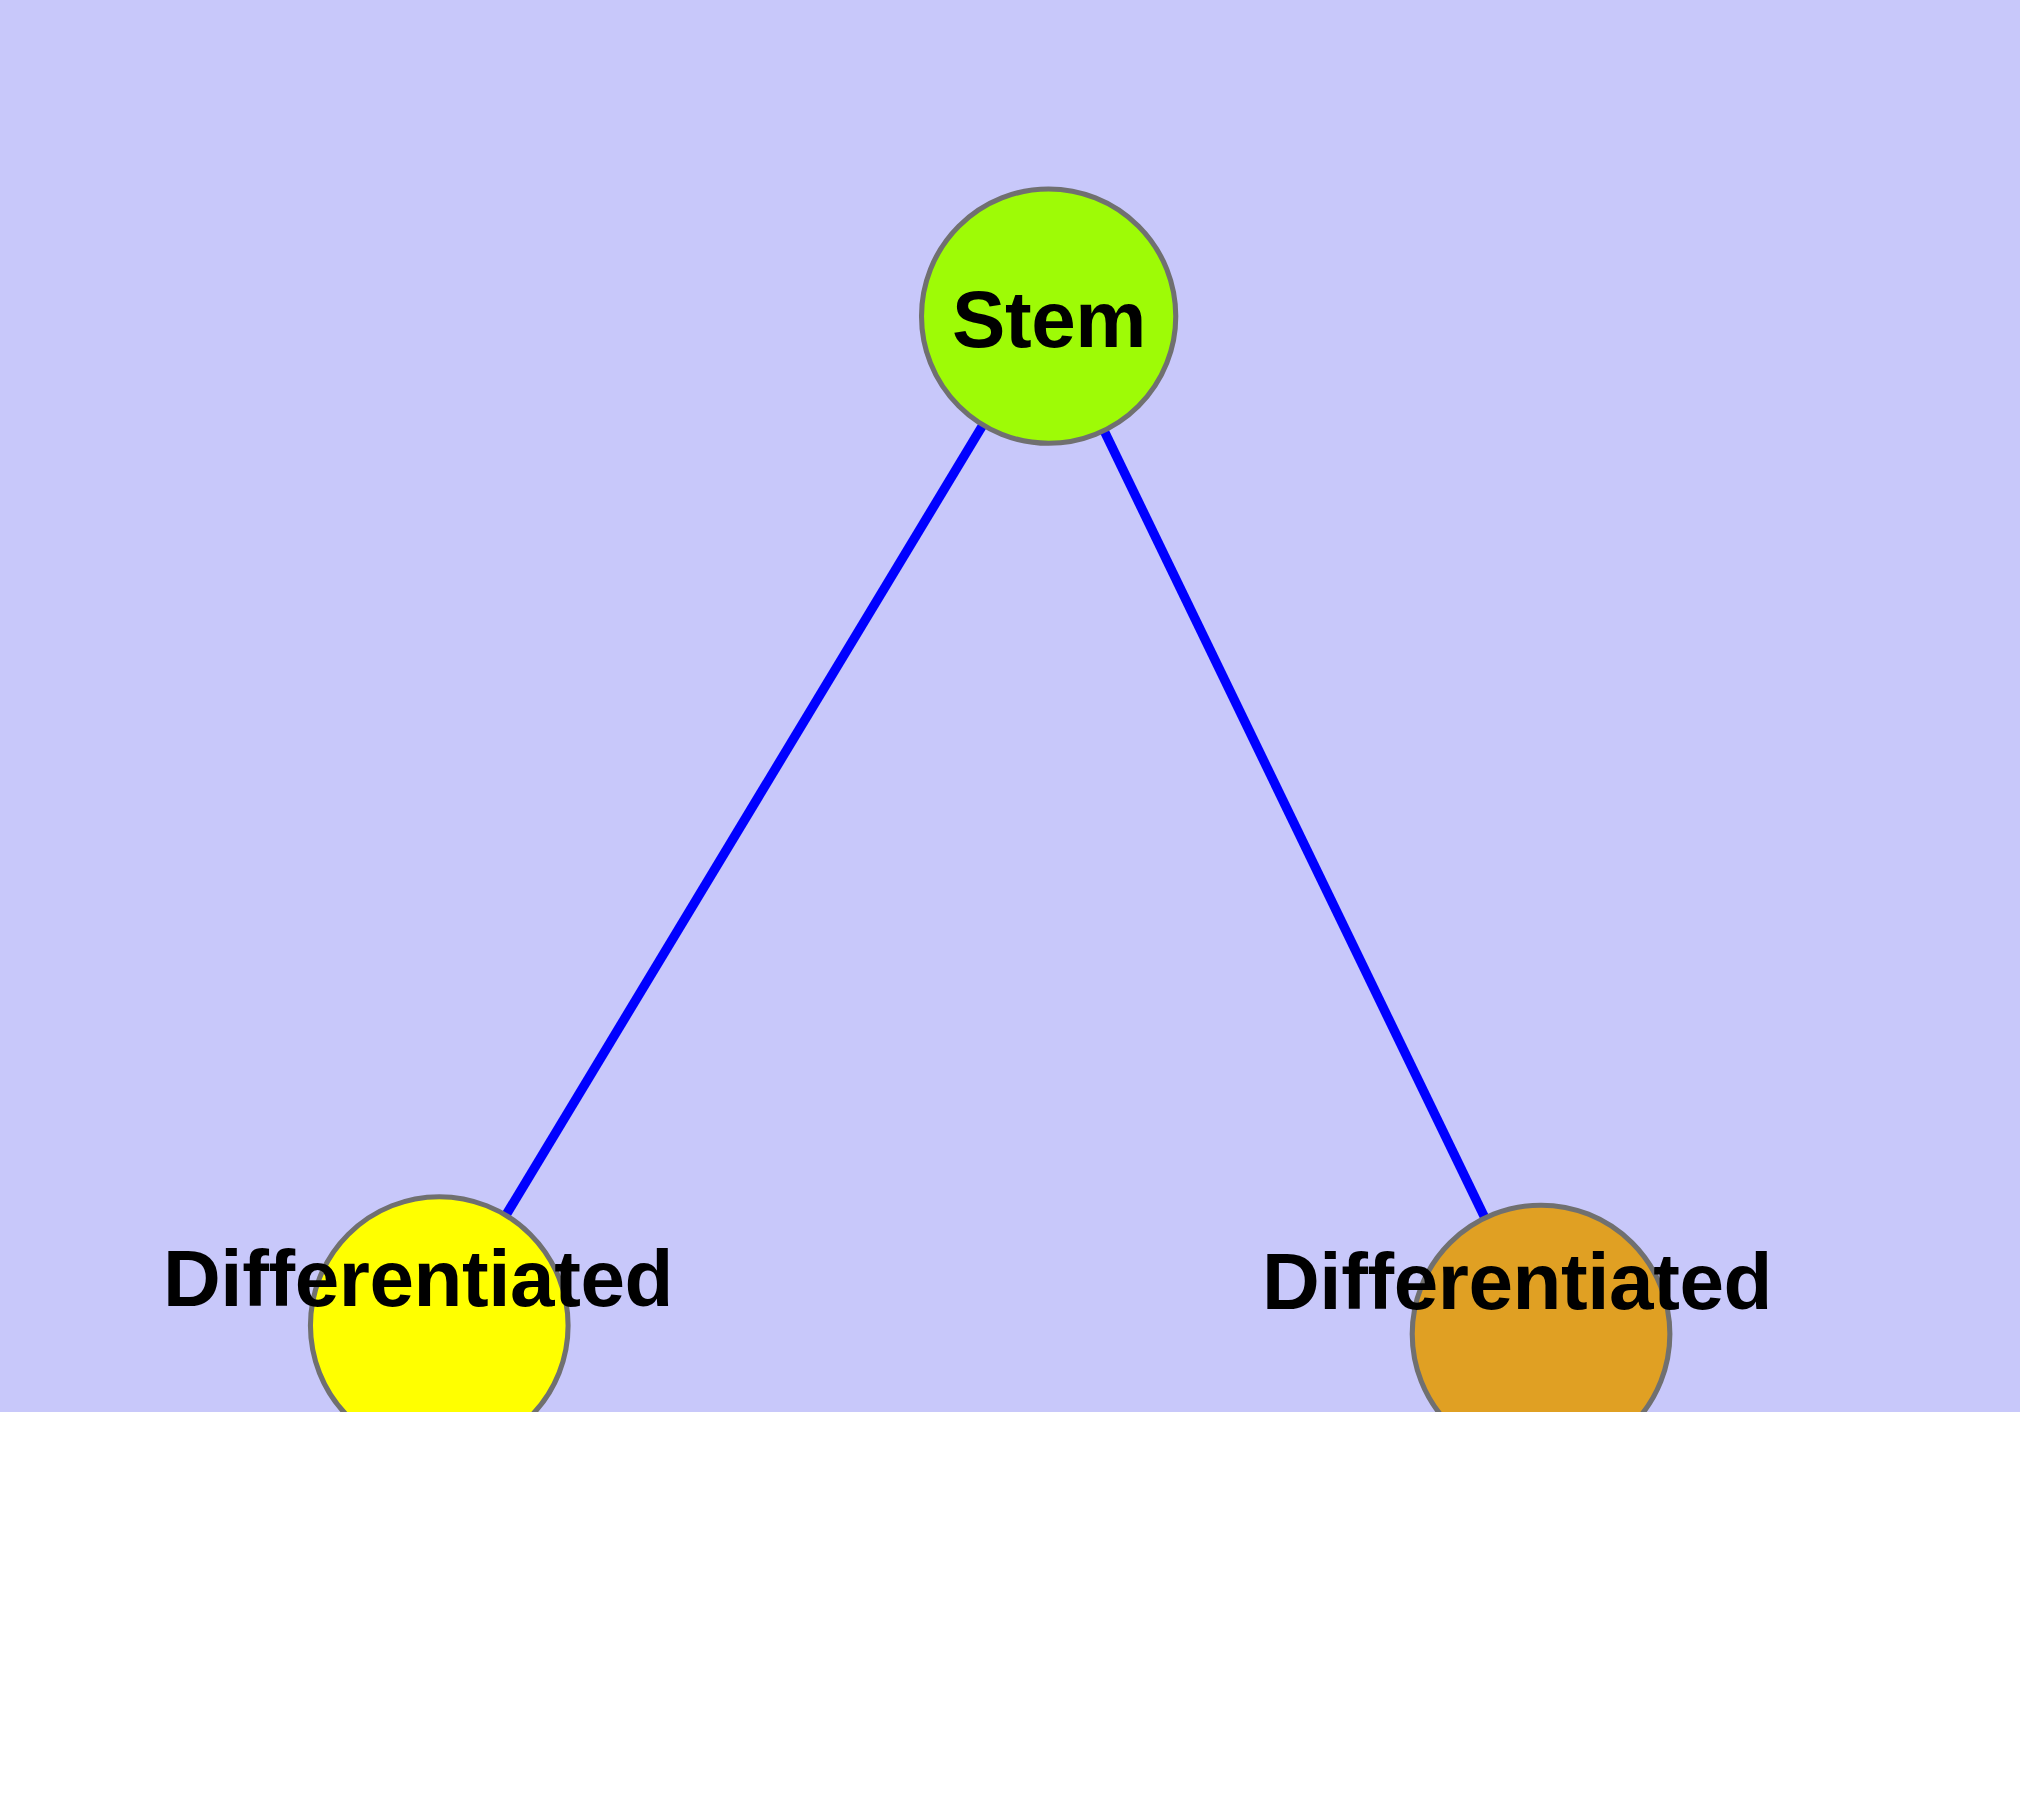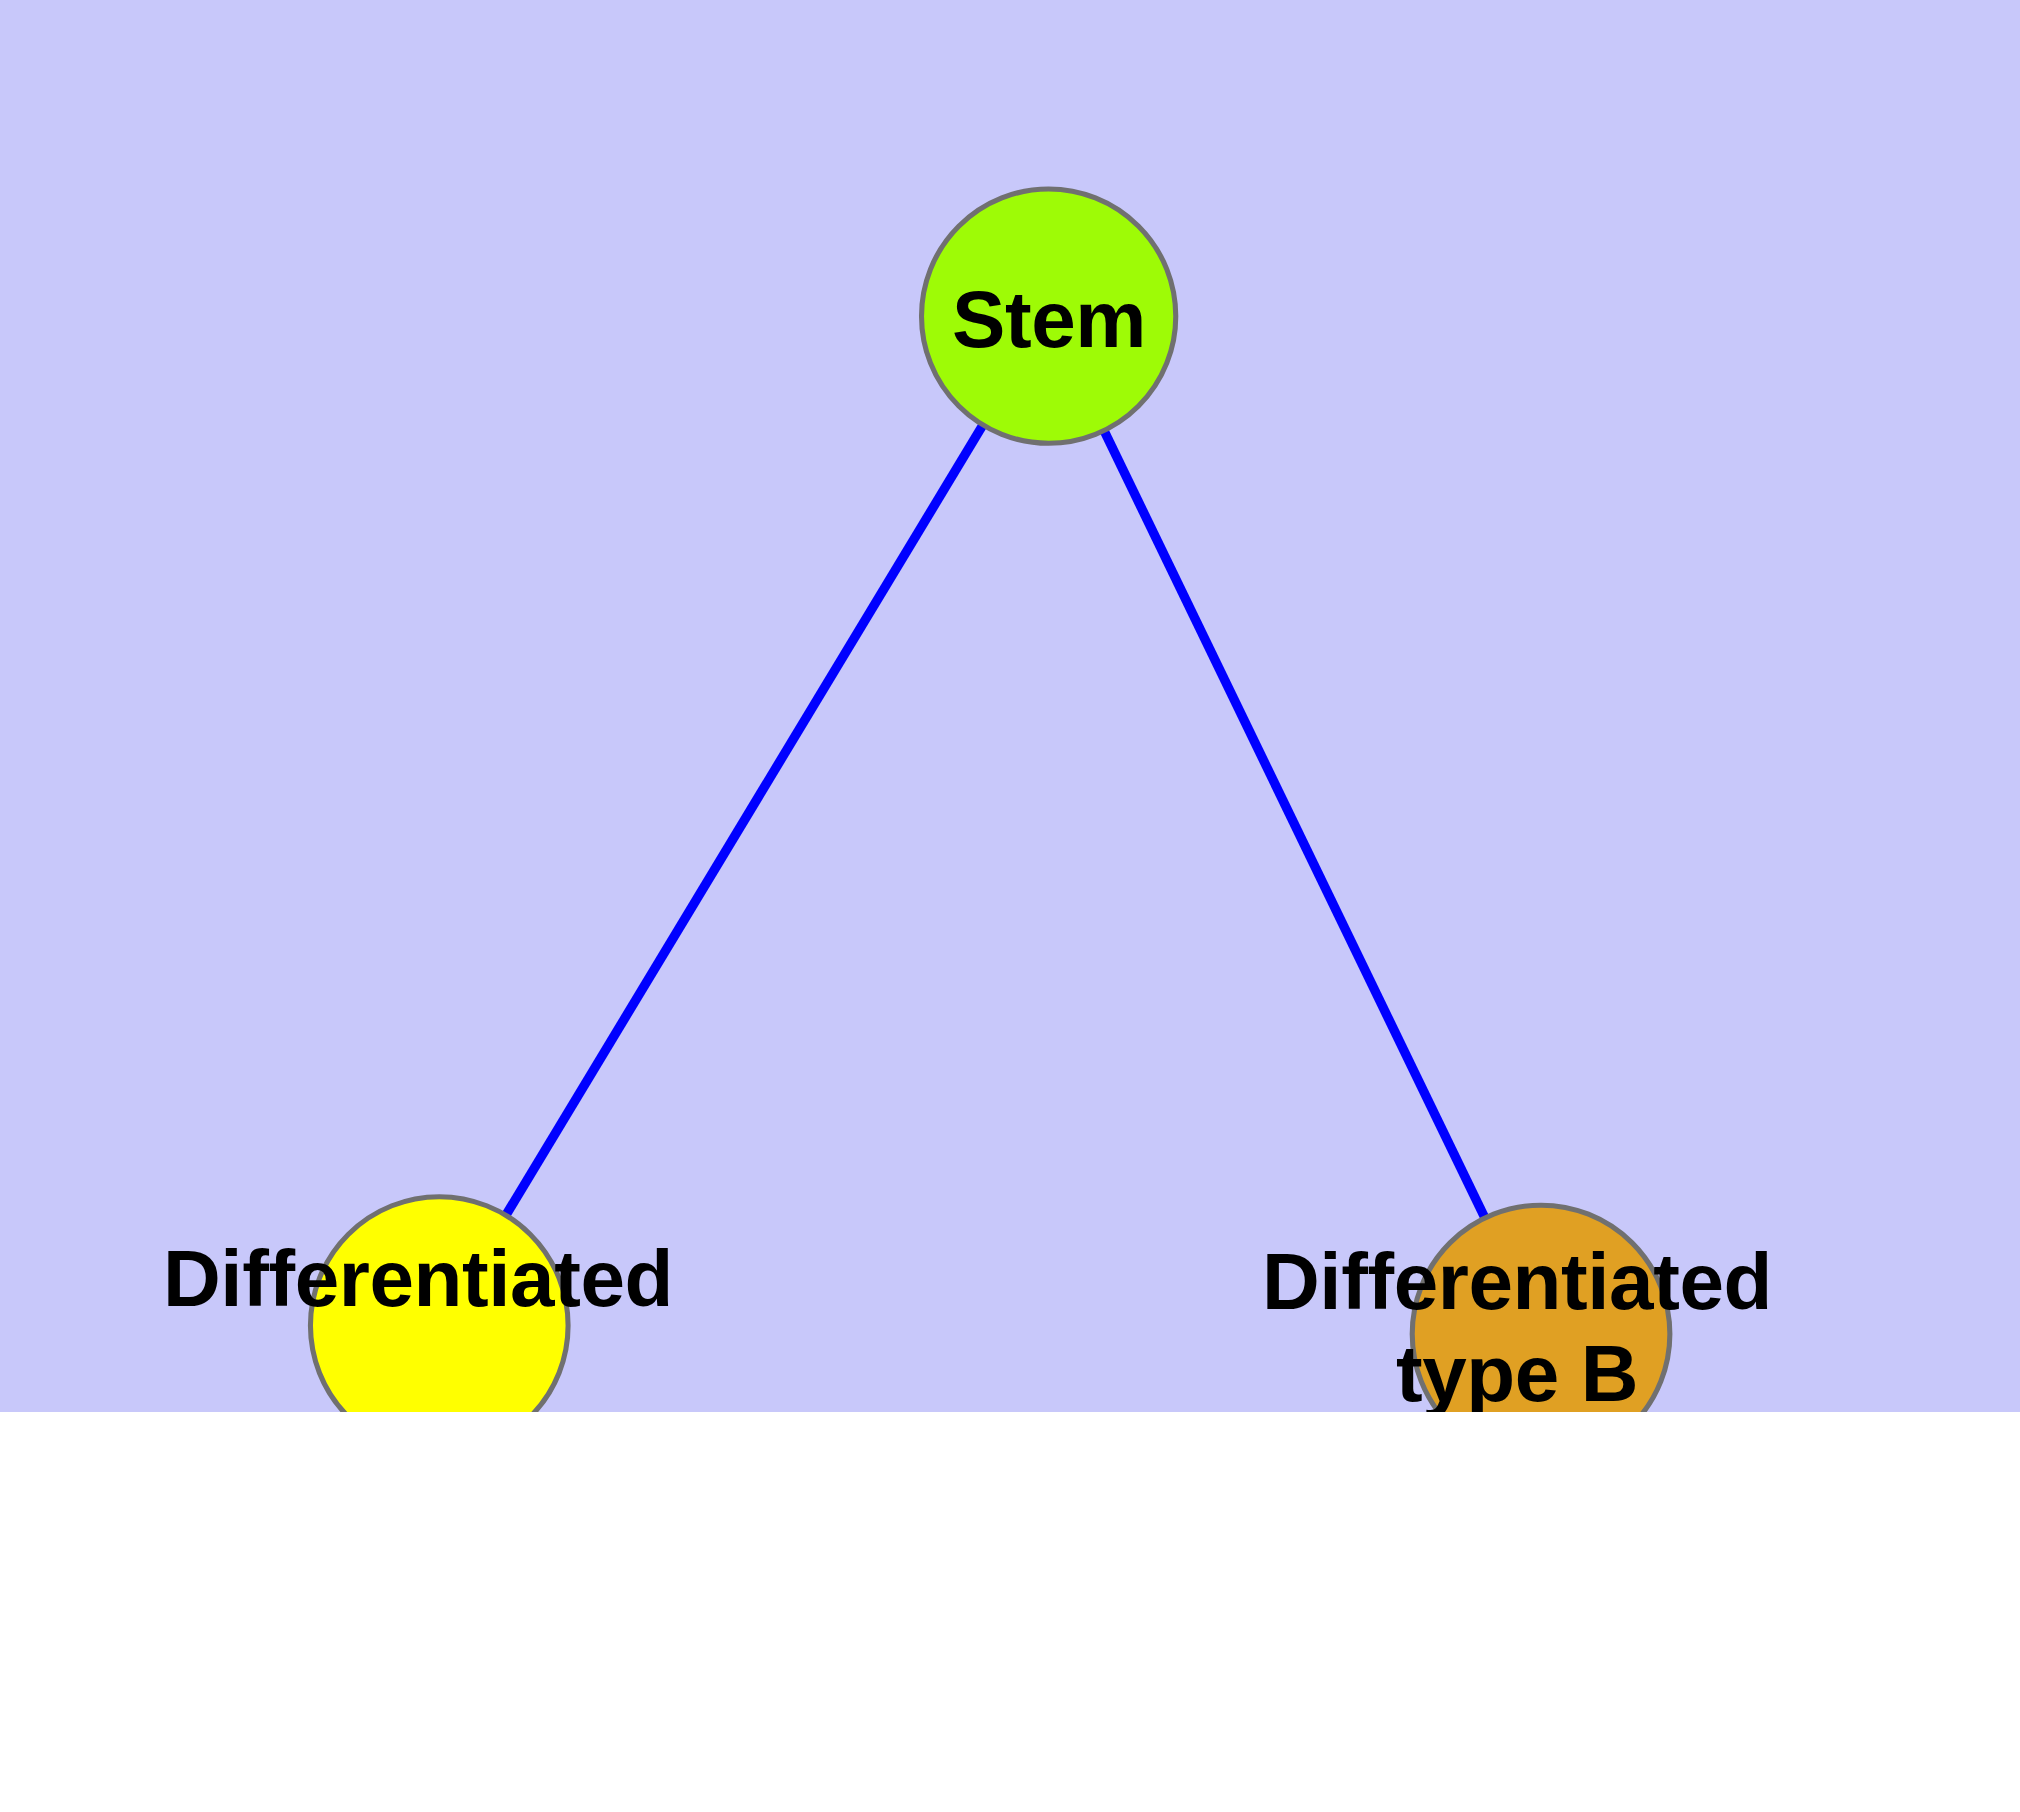--- a/index.html
+++ b/index.html
@@ -74,16 +74,16 @@
 
     <circle cx="518" cy="1564" r="152" fill="#ffff00" stroke="#707070" stroke-width="6"></circle>
 
     <circle cx="1818" cy="1574" r="152" fill="#e0a023" stroke="#707070" stroke-width="6"></circle>
   </svg>
 
   <div class="node-label label-stem" style="color: rgb(0, 0, 0);">Stem</div>
 
   <div class="node-label label-a" style="color: rgb(0, 0, 0);"><span>Differentiated</span><br></div>
 
-  <div class="node-label label-b" style="color: rgb(0, 0, 0);"><span>Differentiated</span><br><span>type B</span></div>
+  <div class="node-label label-b" style="color: rgb(0, 0, 0);"><span>Differentiated</span><br></div>
 
 </div>
 
 
 </body></html>

